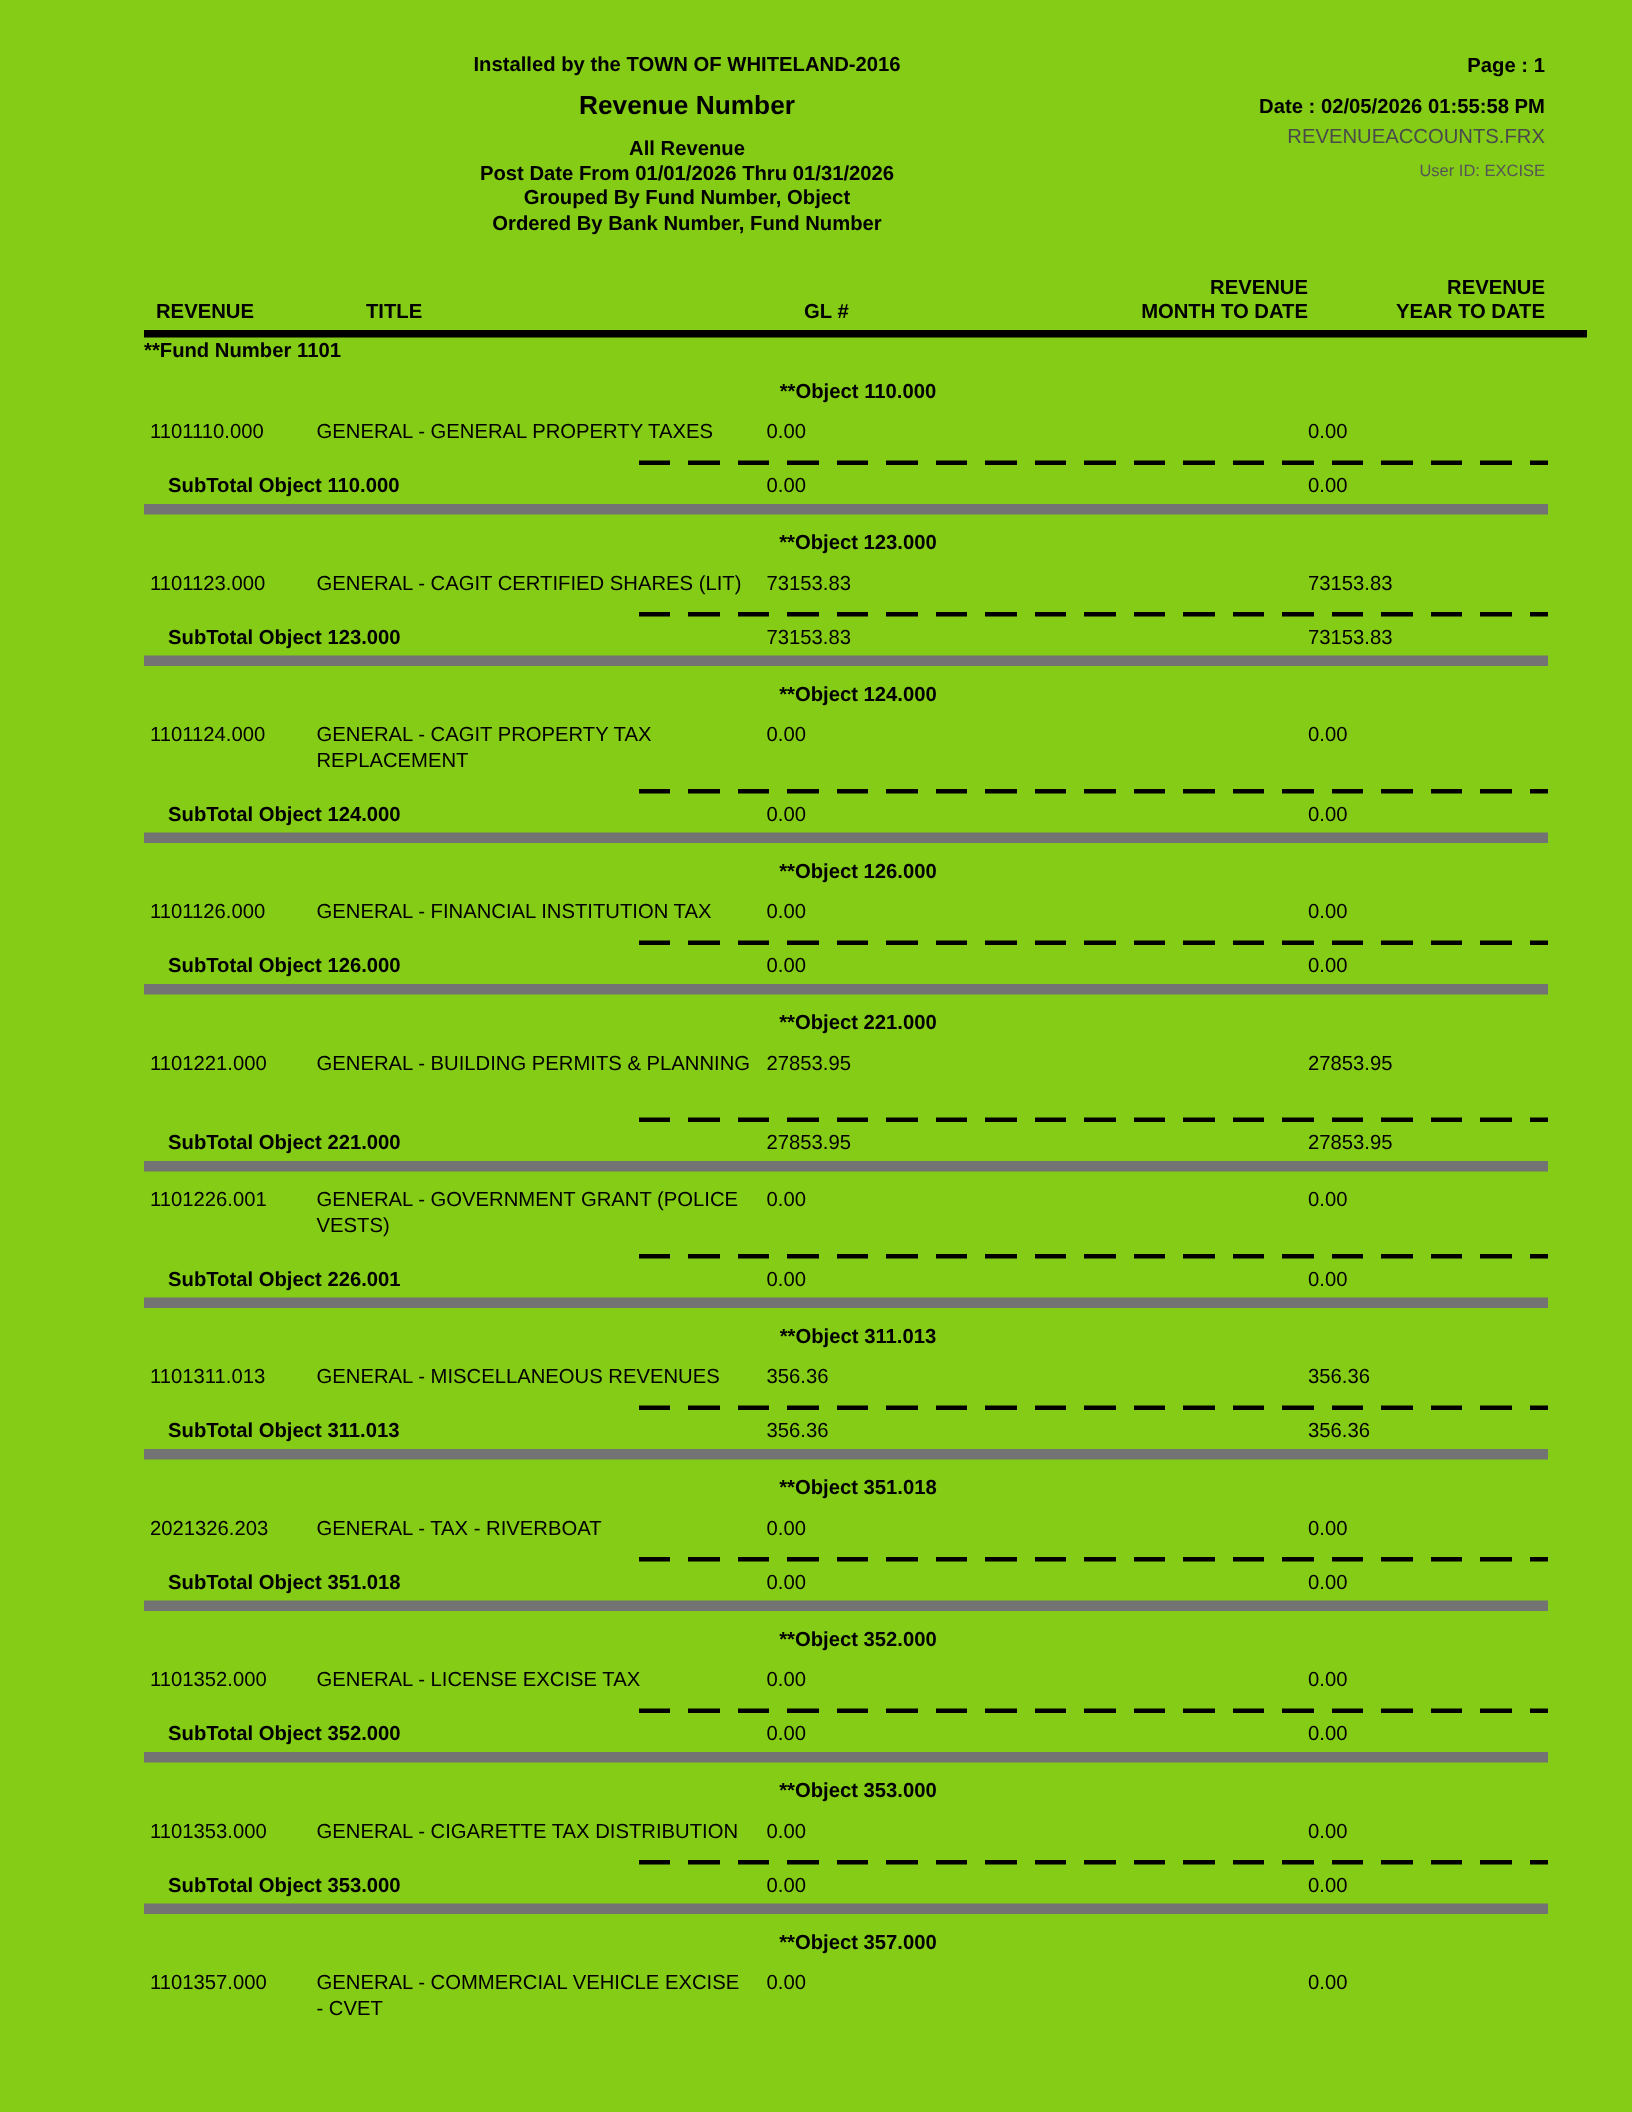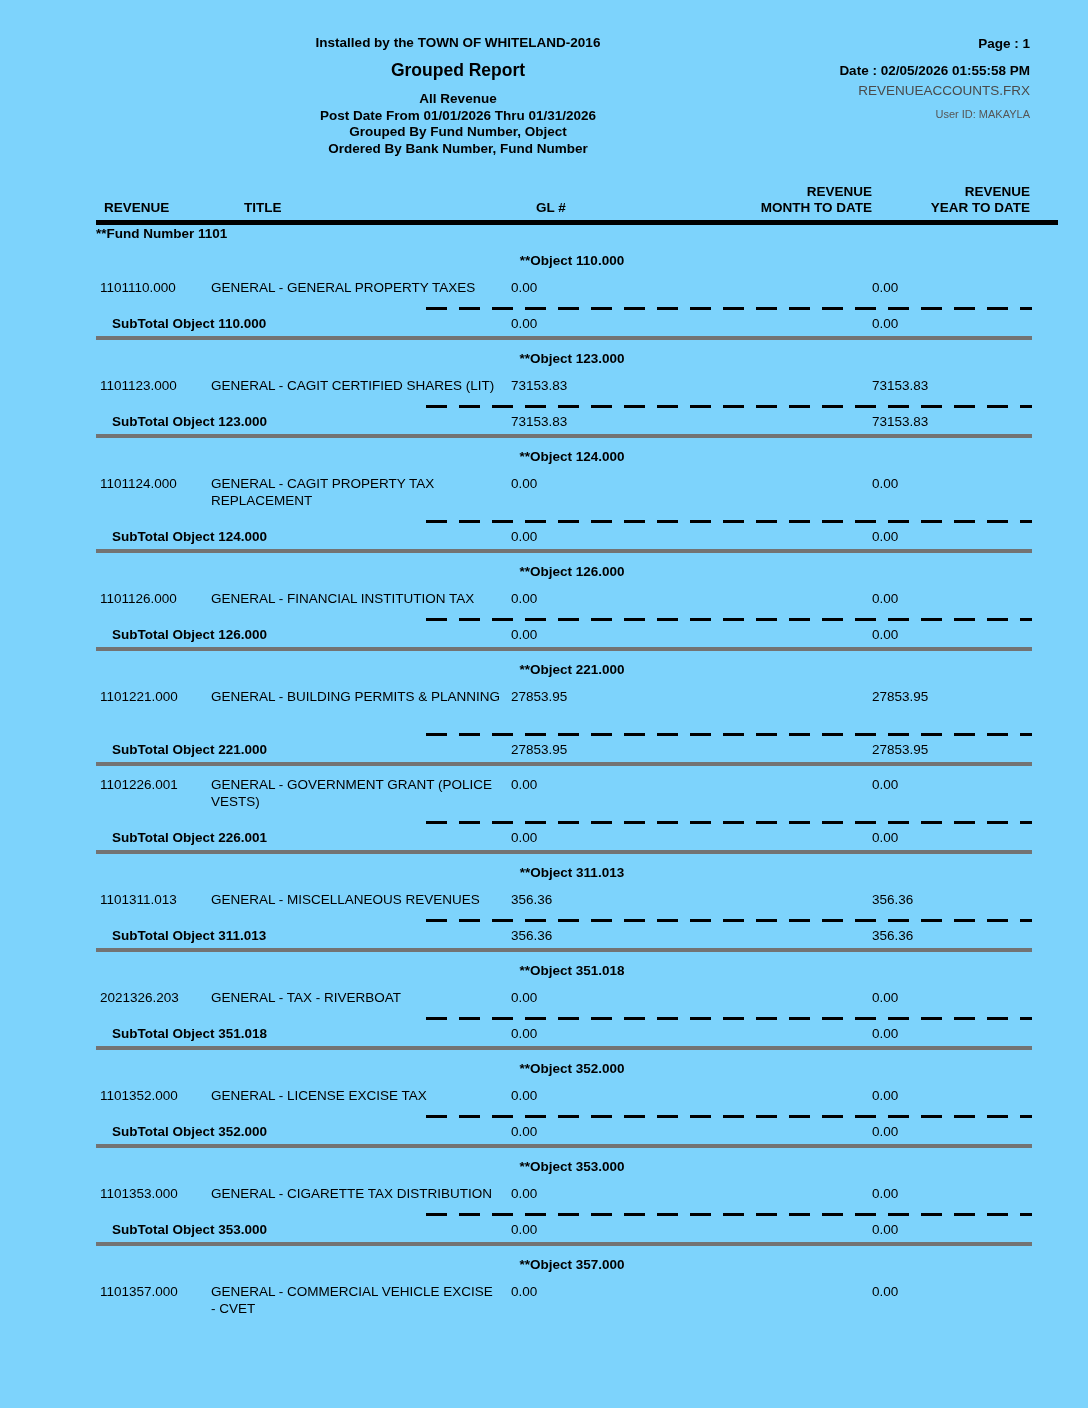--- a/index.html
+++ b/index.html
@@ -1,19 +1,19 @@
 <!DOCTYPE html>
 <html><head>
 <meta charset="utf-8">
 <style>
   html,body{margin:0;padding:0;background:#ffffff;}
   .page{
     position:relative;
     width:1088px;height:1408px;
-    background:#7dd3fc;
+    background:#84cc16;
     color:#000;
     font-family:"Liberation Sans","DejaVu Sans",sans-serif;
     font-size:13.5px;
     line-height:17px;
     overflow:hidden;
   }
   
   .report-header{position:absolute;top:0;left:0;right:0;height:176px;}
   .center-block{position:absolute;left:96px;top:34px;width:724px;text-align:center;}
   .installed-by{font-weight:bold;}
@@ -43,42 +43,42 @@
   .row{display:grid;grid-template-columns:115px 300px 1fr 160px;}
   .detail-row{margin-top:10px;}
   .cell{white-space:nowrap;}
   .acct{padding-left:4px;}
   .num{}
   .dashes{
     margin-left:330px;height:3px;margin-top:11px;
     background:repeating-linear-gradient(90deg,#000 0 21px,transparent 21px 33px);
   }
   .object-section.tall .dashes{margin-top:28px;}
-  .subtotal-row{margin-top:5px;padding-bottom:4px;border-bottom:4px solid #737373;}
+  .subtotal-row{margin-top:5px;padding-bottom:4px;border-bottom:7px solid #737373;}
   .sub-label{grid-column:1 / 3;font-weight:bold;padding-left:16px;}
 </style>
 </head>
 <body>
 
 <div class="page">
 
   <div class="report-header">
     <div class="center-block">
       <div class="installed-by">Installed by the TOWN OF WHITELAND-2016</div>
-      <div class="report-title">Grouped Report</div>
+      <div class="report-title">Revenue Number</div>
       <div class="sub-line sub-first">All Revenue</div>
       <div class="sub-line">Post Date From 01/01/2026 Thru 01/31/2026</div>
       <div class="sub-line">Grouped By Fund Number, Object</div>
       <div class="sub-line">Ordered By Bank Number, Fund Number</div>
     </div>
     <div class="right-block">
       <div class="page-label">Page : 1</div>
       <div class="date-label">Date : 02/05/2026 01:55:58 PM</div>
       <div class="file-name">REVENUEACCOUNTS.FRX</div>
-      <div class="user-id">User ID: MAKAYLA</div>
+      <div class="user-id">User ID: EXCISE</div>
     </div>
   </div>
 
   <div class="content">
     <div class="colhead">
       <div class="ch-left ch-revenue">REVENUE</div>
       <div class="ch-left ch-title">TITLE</div>
       <div class="ch-left ch-gl">GL #</div>
       <div class="ch-right ch-month">
         <div>REVENUE</div>

